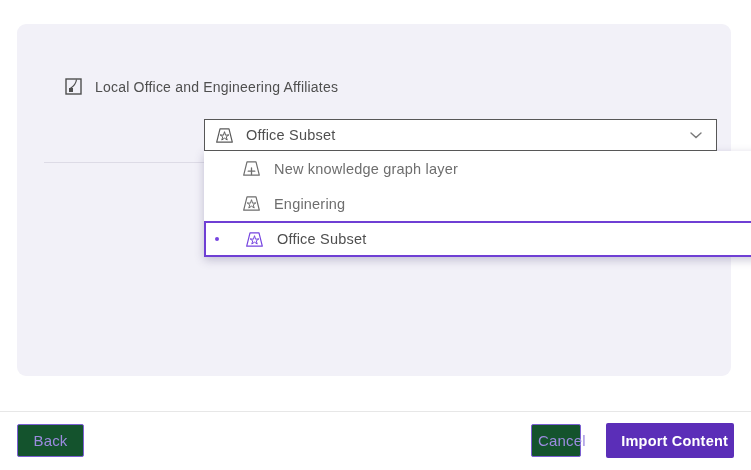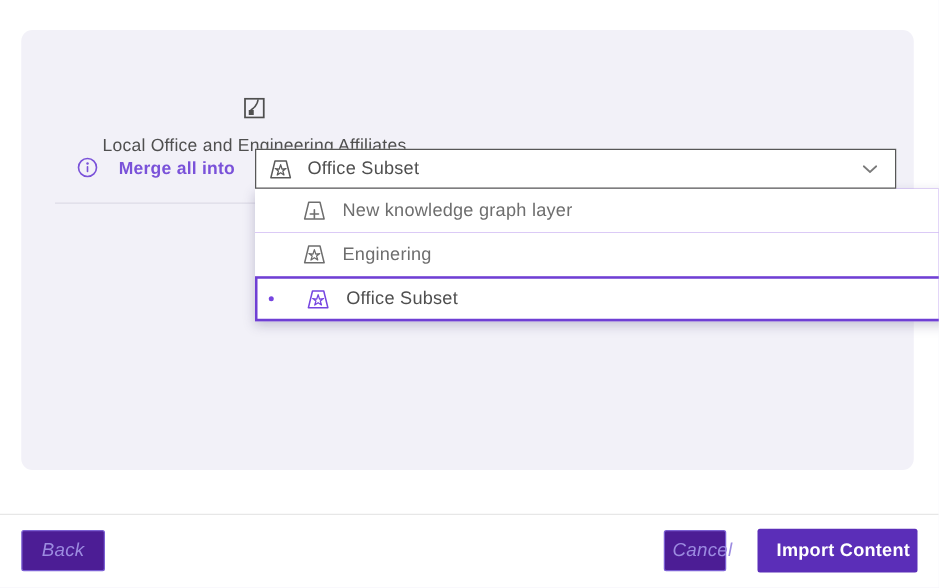--- a/index.html
+++ b/index.html
@@ -5,21 +5,21 @@
   html,body { margin:0; padding:0; }
   body {
     width:751px; height:470px; position:relative; background:#ffffff;
     font-family:"Liberation Sans", sans-serif; overflow:hidden;
   }
   .panel {
     position:absolute; left:17px; top:24px; width:714px; height:352px;
     background:#F2F1F8; border-radius:9px;
   }
   .source-row {
-    position:absolute; left:65px; top:54px; display:flex; align-items:center; gap:13px;flex-direction:column;
+    position:absolute; left:48px; top:54px; display:flex; align-items:center; gap:13px;
   }
   .source-row .label { font-size:14px; color:#4F4F4F; letter-spacing:.2px; font-weight:500; }
   .merge-row {
     position:absolute; left:44px; top:101px; display:flex; align-items:center; gap:16px;
   }
   .merge-row .label { font-size:14px; color:#7A52D9; font-weight:700; letter-spacing:.2px; }
   .panel-divider {
     position:absolute; left:27px; top:138px; width:691px; height:1px; background:#DDDBE6; z-index:1;
   }
   .select {
@@ -37,22 +37,22 @@
     padding-left:38px; gap:13px; background:#fff; cursor:pointer;
     font-size:14.5px; color:#6E6E6E; letter-spacing:.2px;
   }
   .menu-item.selected {
     height:36px; border:2px solid #6F3FD4; padding-left:9px; color:#4F4F4F;
   }
   .dot { width:4px; height:4px; border-radius:50%; background:#7645E0; margin-right:13px; flex:0 0 auto; }
   .footer-divider { position:absolute; left:0; top:411px; width:751px; height:1px; background:#E7E7E7; }
   button { font-family:"Liberation Sans", sans-serif; cursor:pointer; }
   .btn-outline {
-    position:absolute; box-sizing:border-box; background:#4c1d95;
-    border:1.5px solid #7B5FD3; border-radius:2px; color:#9C8BE0; font-size:15px; letter-spacing:.2px;font-style:italic;
+    position:absolute; box-sizing:border-box; background:#14532d;
+    border:1.5px solid #7B5FD3; border-radius:2px; color:#9C8BE0; font-size:15px; letter-spacing:.2px;
   }
   .btn-back   { left:17px;  top:424px; width:67px;  height:33px; }
   .btn-cancel { left:531px; top:424px; width:50px;  height:33px; }
   .btn-import {
     position:absolute; left:606px; top:423px; width:128px; height:35px; box-sizing:border-box;
     background:#5B2EB8; border:none; border-radius:2px; color:#ffffff;
     font-size:14.5px; font-weight:600; letter-spacing:.2px;text-align:right;
   }
   .icon { display:inline-flex; flex:0 0 auto; }
 </style>
@@ -65,30 +65,20 @@
     <span class="icon">
       <svg width="17" height="17" viewBox="0 0 17 17">
         <rect x="1" y="1" width="15" height="15" fill="none" stroke="#4F4F4F" stroke-width="1.4"></rect>
         <path d="M11.5 1.5 C11 6 9 8 5.5 10.2" fill="none" stroke="#4F4F4F" stroke-width="1.2"></path>
         <rect x="4" y="10" width="4" height="4" fill="#4F4F4F"></rect>
       </svg>
     </span>
     <span class="label">Local Office and Engineering Affiliates</span>
   </div>
 
-  <div class="merge-row">
-    <span class="icon">
-      <svg width="18" height="18" viewBox="0 0 18 18">
-        <circle cx="9" cy="9" r="7.2" fill="none" stroke="#7A52D9" stroke-width="1.3"></circle>
-        <circle cx="9" cy="5.7" r="1" fill="#7A52D9"></circle>
-        <rect x="8.35" y="7.7" width="1.3" height="5" rx="0.6" fill="#7A52D9"></rect>
-      </svg>
-    </span>
-    <span class="label">Merge all into</span>
-  </div>
 
   <div class="panel-divider"></div>
 
   <div class="select">
     <span class="icon">
       <svg width="19" height="17" viewBox="0 0 19 17">
         <path d="M5 1.8 L14 1.8 L17.3 15.2 L1.7 15.2 Z" fill="none" stroke="#5A5A5A" stroke-width="1.2" stroke-linejoin="round"></path>
         <polygon points="9.5,4.7 10.59,8.21 13.87,7.88 11.26,9.87 12.2,13.02 9.5,11.15 6.8,13.02 7.74,9.87 5.13,7.88 8.41,8.21" fill="none" stroke="#5A5A5A" stroke-width="1" stroke-linejoin="round"></polygon>
       </svg>
     </span>

